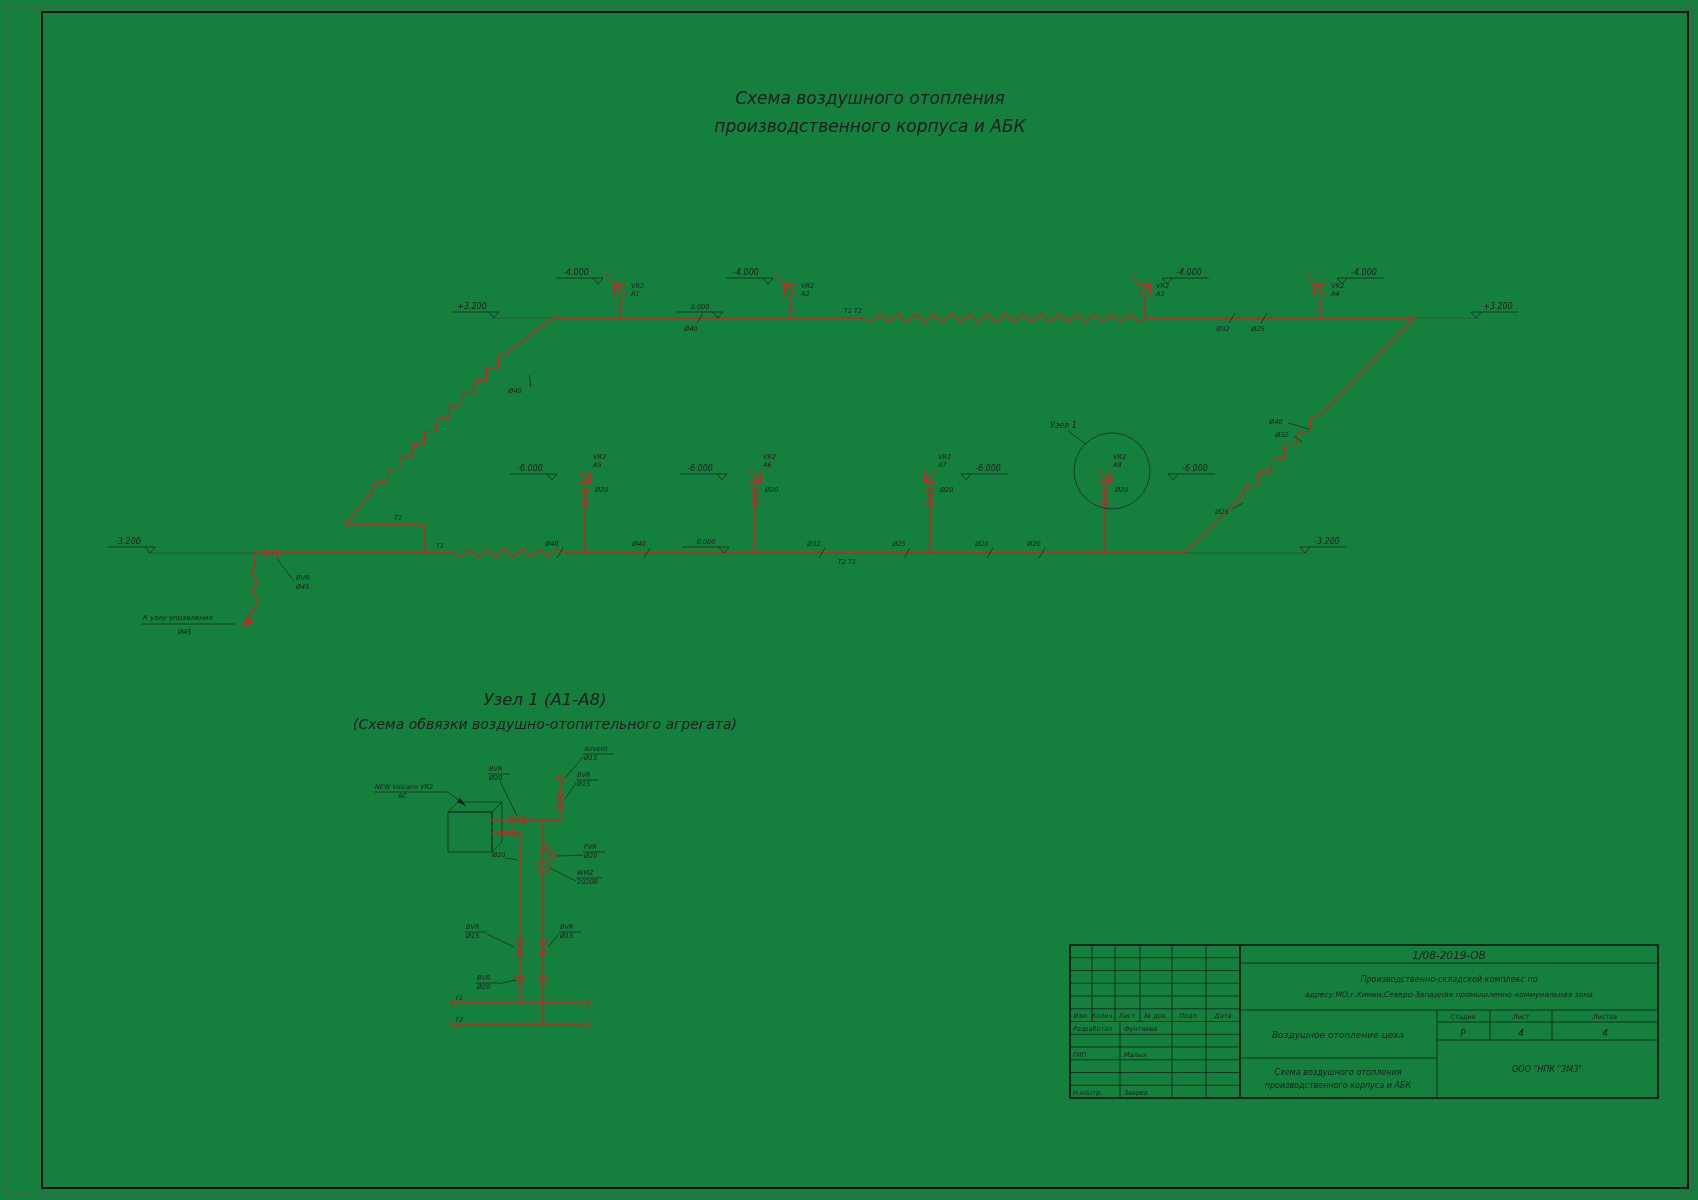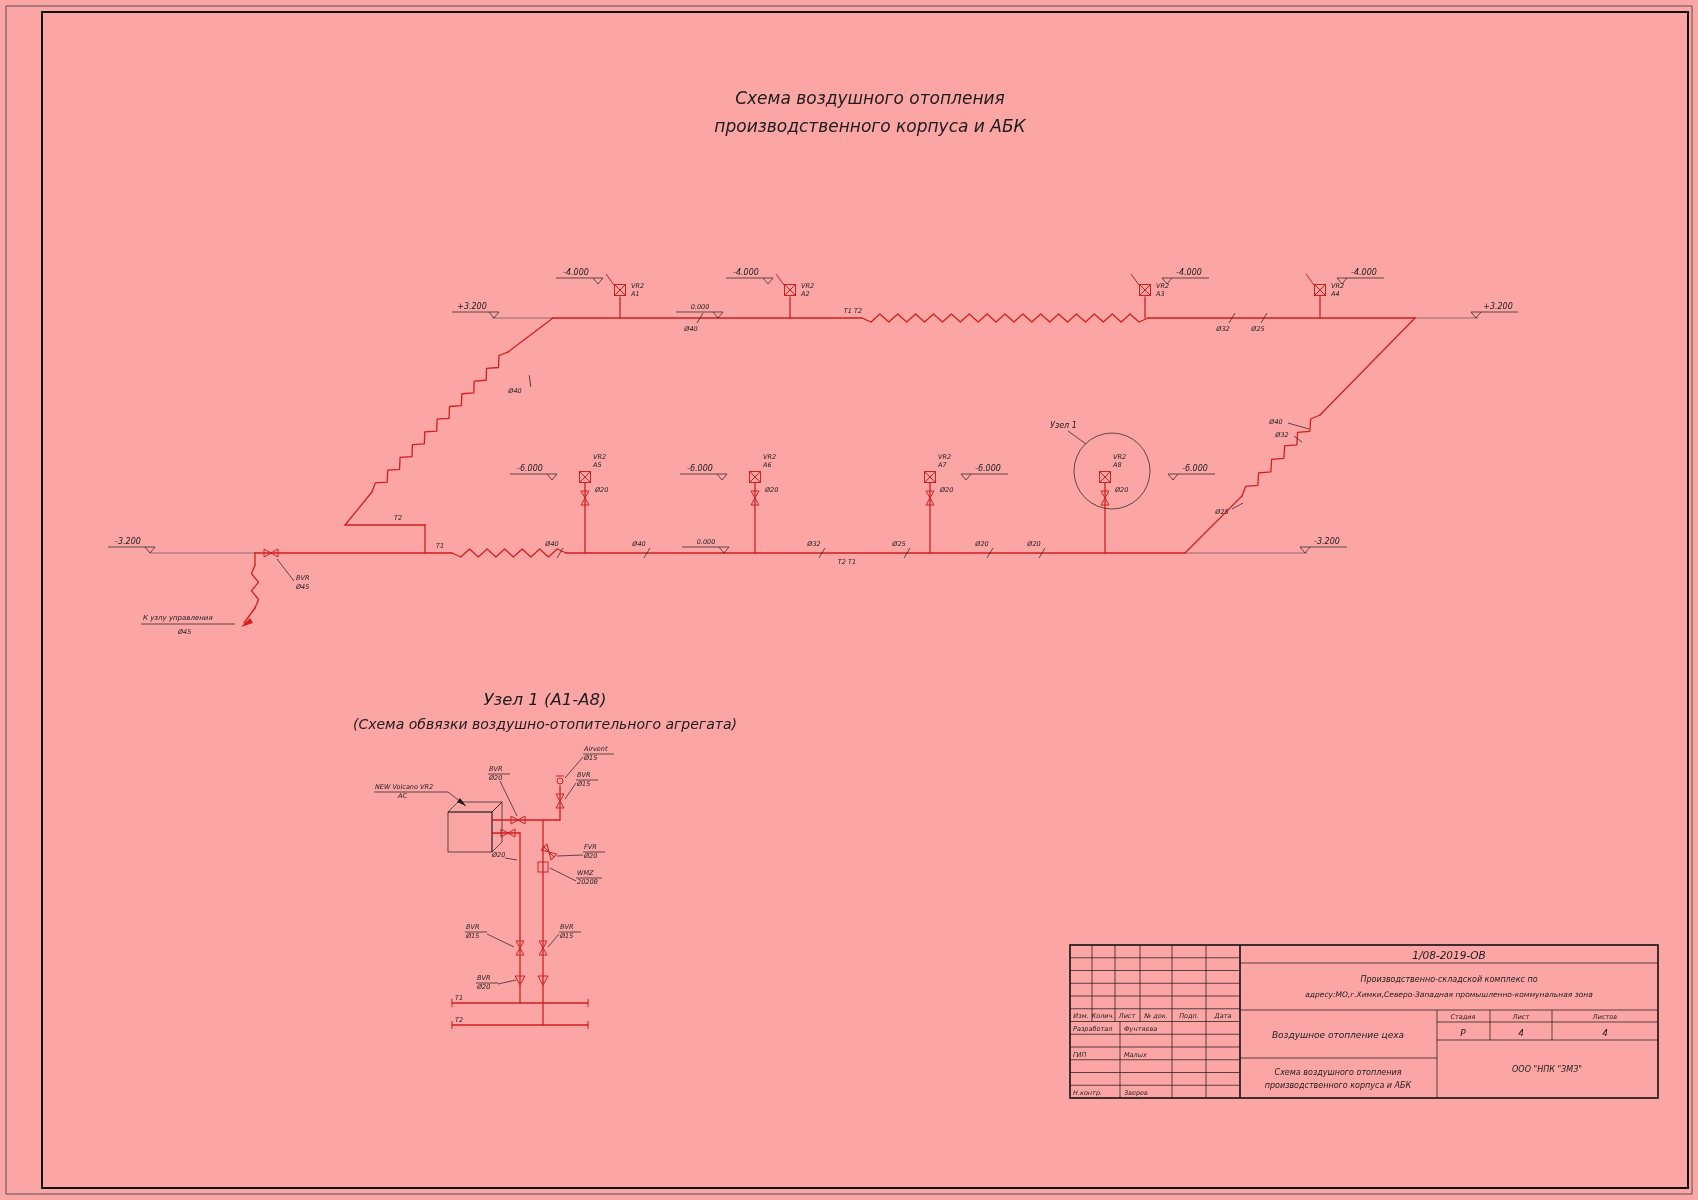--- a/index.html
+++ b/index.html
@@ -1,16 +1,16 @@
 <!DOCTYPE html>
 <html><head>
 <meta charset="utf-8">
 <style>
   html,body{margin:0;padding:0;background:#ffffff;}
-  #page{position:relative;width:1698px;height:1200px;background:#fca5a5;overflow:hidden;}
+  #page{position:relative;width:1698px;height:1200px;background:#15803d;overflow:hidden;}
   svg text{font-family:"DejaVu Sans",sans-serif;font-style:italic;fill:#1c1c1c;}
   .s6{font-size:6.5px}
   .s7{font-size:7px}
   .s75{font-size:7.5px}
   .s8{font-size:8px}
   .s9{font-size:9px}
   .s10{font-size:10.5px}
   .s14{font-size:14px}
   .s16{font-size:16.5px}
   .s17{font-size:17px}

